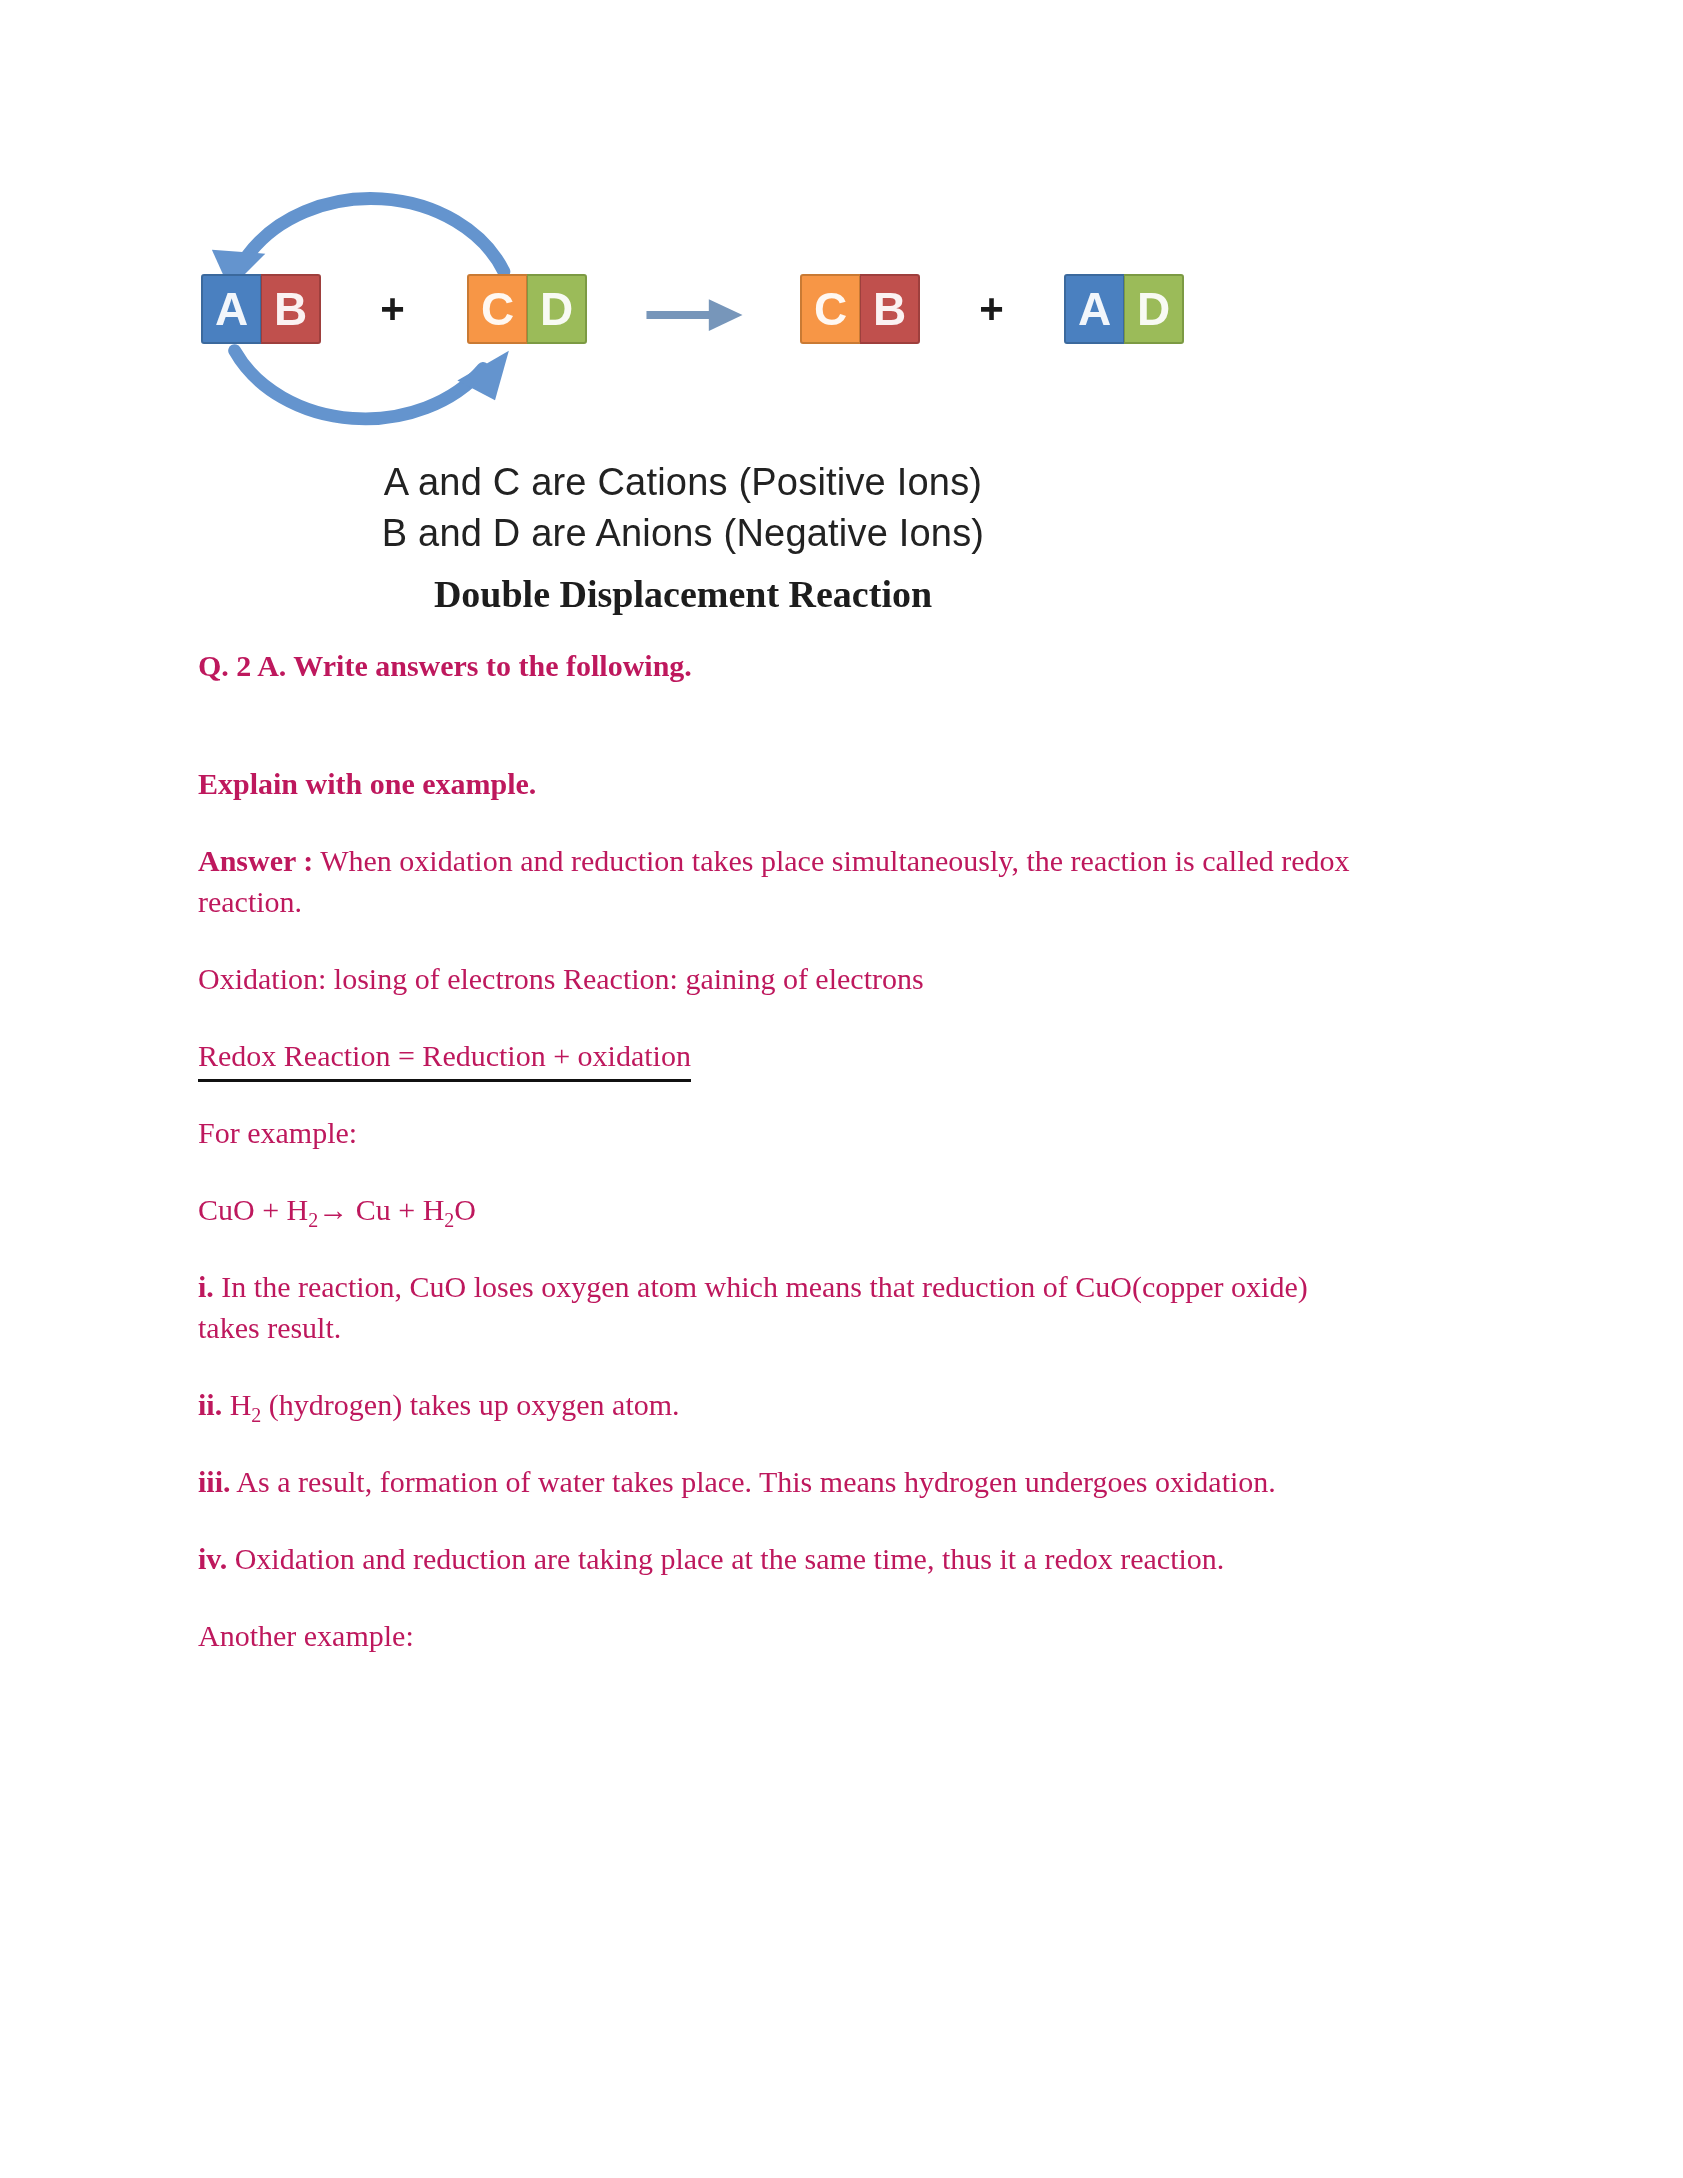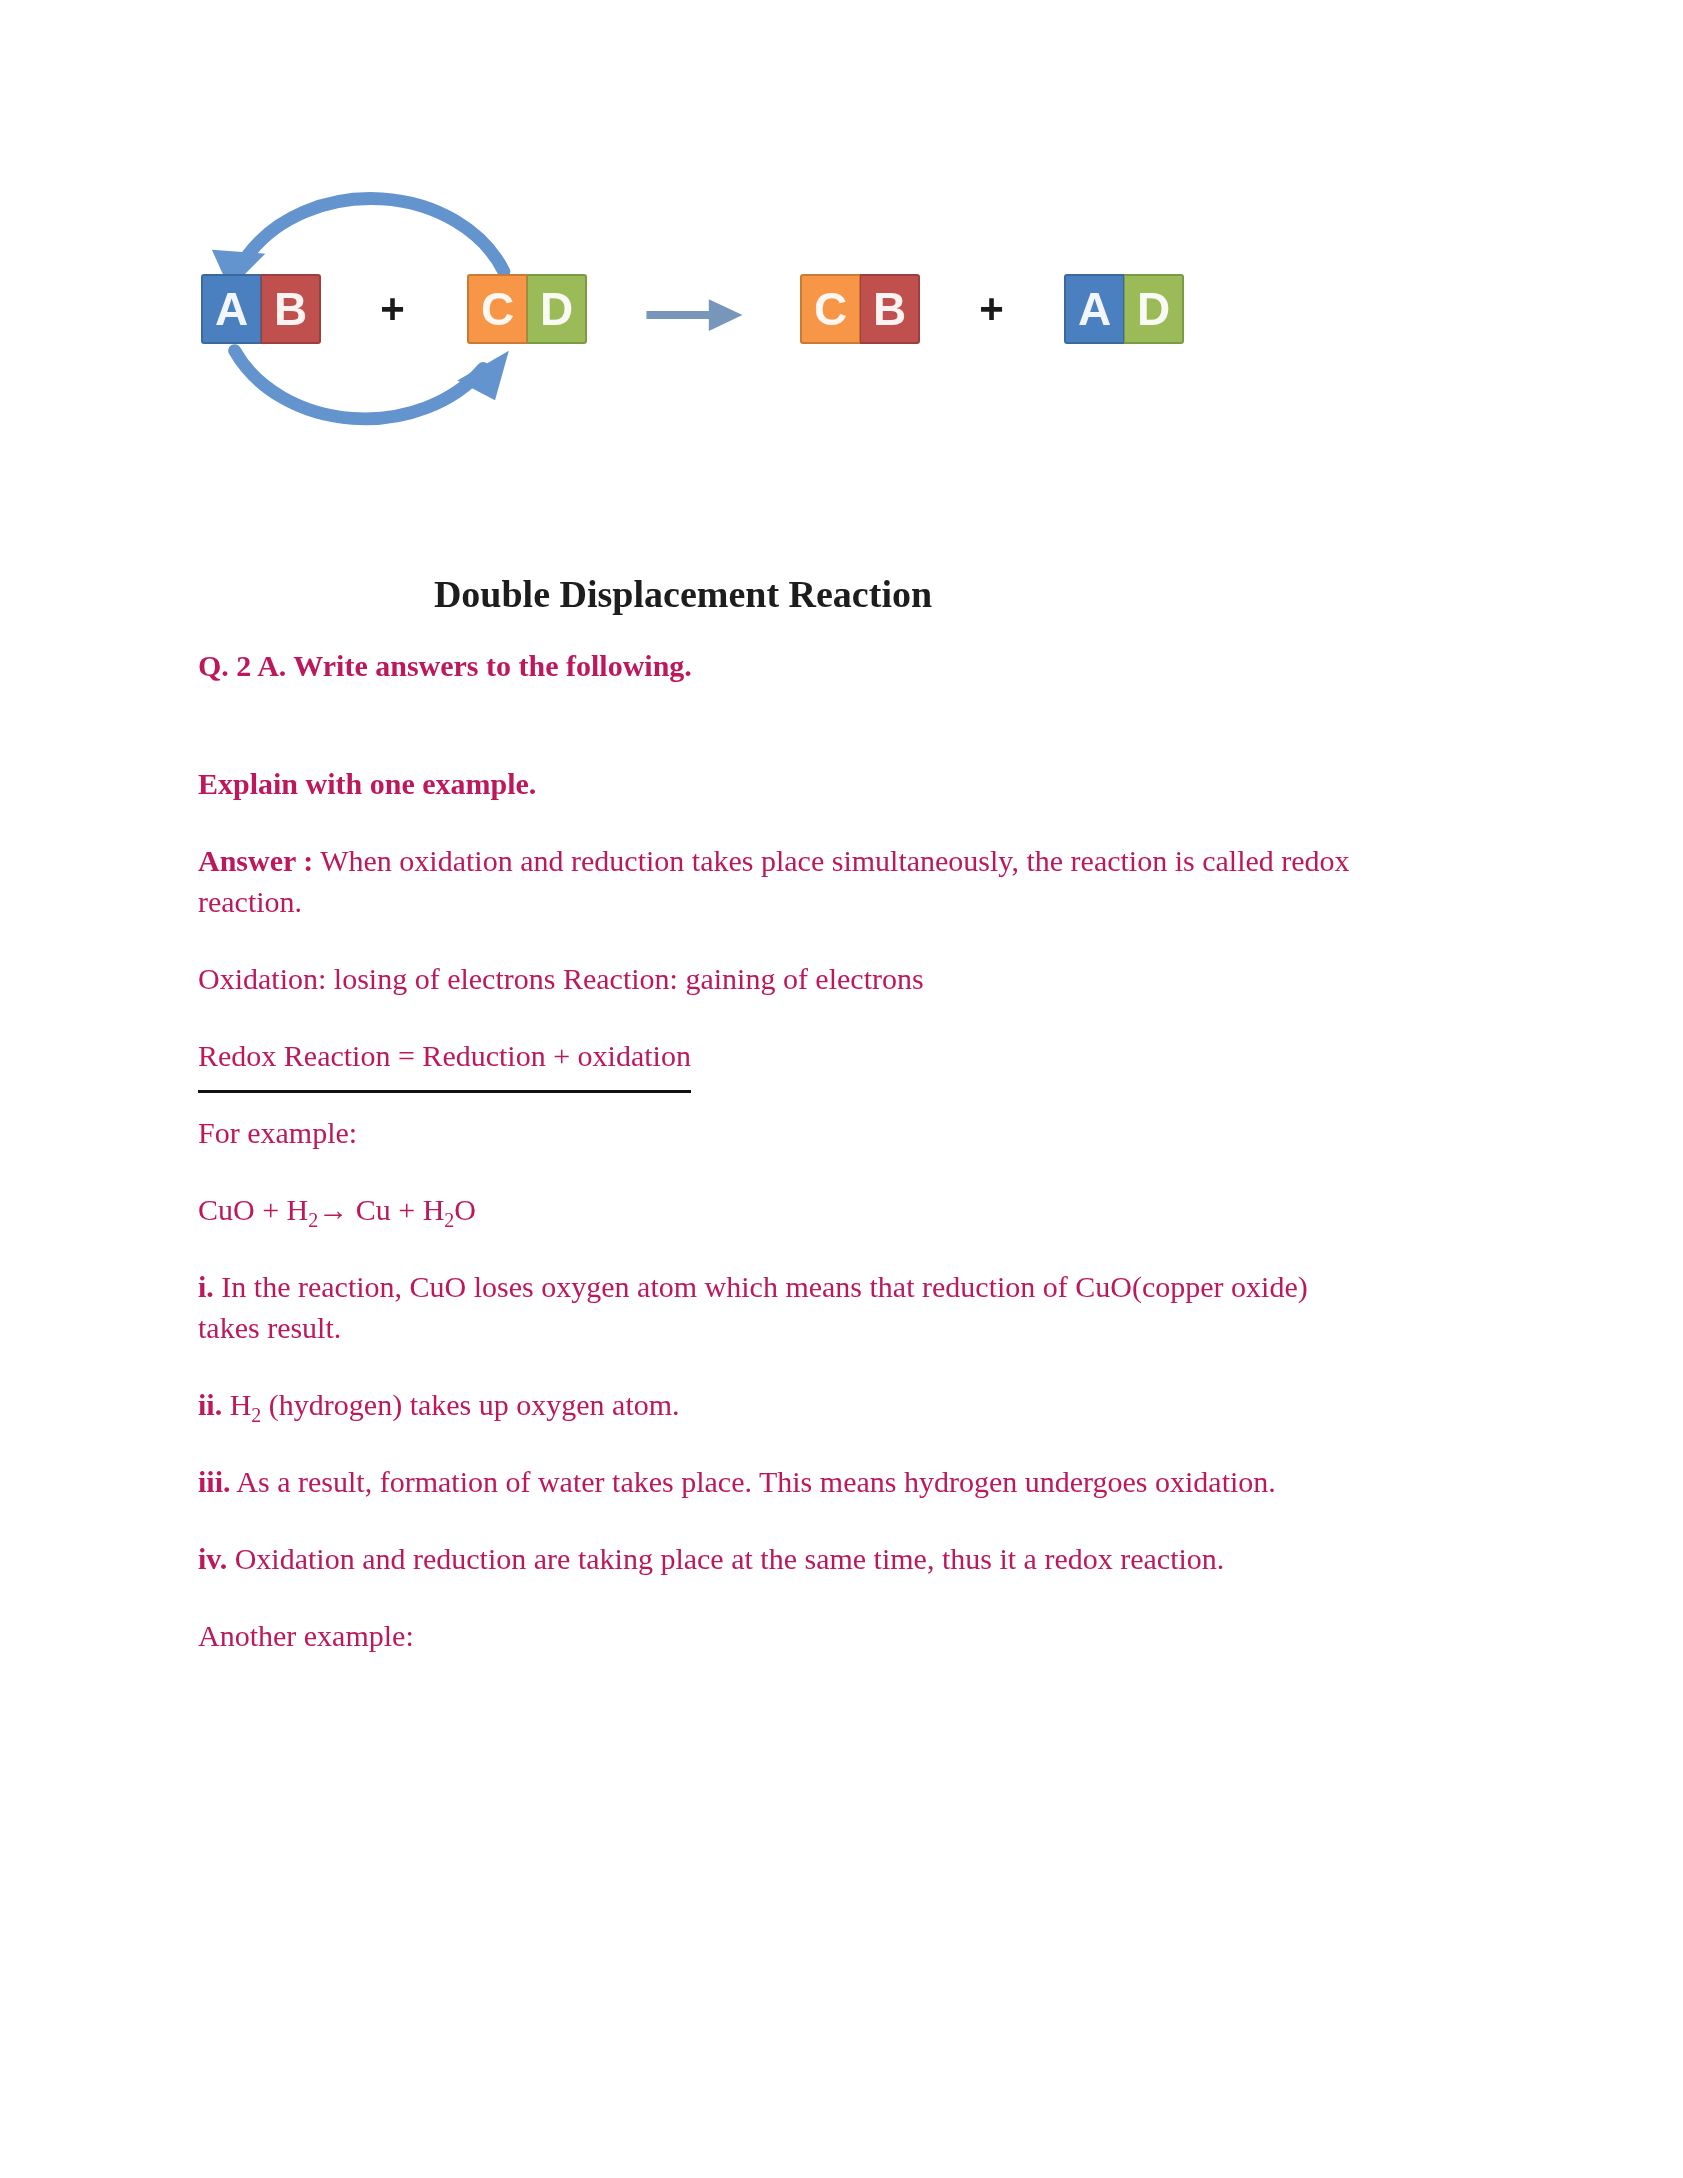--- a/index.html
+++ b/index.html
@@ -30,21 +30,21 @@
               color:#222222; font-weight:400; letter-spacing:0.2px; }
   .diagram-title { position:absolute; left:188px; top:572px; width:990px; text-align:center;
                    font-family:"Liberation Serif", serif; font-weight:700; font-size:38px;
                    color:#1d1d1d; }
 
   
   .content { position:absolute; left:198px; top:645px; width:1257px;
              font-size:30px; line-height:41px; color:#be185d; }
   .content p { margin:0 0 36px 0; }
   .bold { font-weight:700; }
-  .u-line { border-bottom:3px solid #111111; padding-bottom:18px; }
+  .u-line { border-bottom:3px solid #111111; padding-bottom:7px; }
   sub { font-size:20px; line-height:0; }
 </style>
 </head>
 <body>
 
 <div class="page">
 
   <div class="diagram">
 
     <svg class="swap-svg" width="1683" height="644" viewBox="0 0 1700 650">
@@ -91,20 +91,24 @@
 
     <div class="pair" style="left:1064px">
       <div class="cell first c-blue">
           <span>A</span>
         </div>
       <div class="cell last c-green">
           <span>D</span>
         </div>
     </div>
 
+    <div class="captions">
+      <div>A and C are Cations (Positive Ions)</div>
+      <div>B and D are Anions (Negative Ions)</div>
+    </div>
 
     <div class="diagram-title">Double Displacement Reaction</div>
   </div>
 
   <div class="content">
 
     <p class="bold">Q. 2 A. Write answers to the following.</p>
 
     <p class="bold"><br><span>Explain with one example.</span></p>
 

